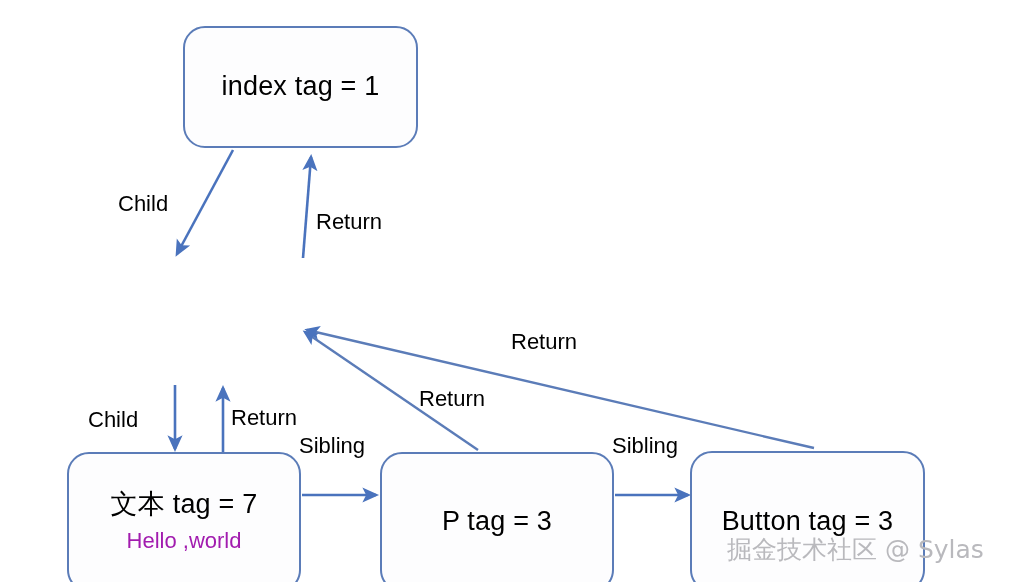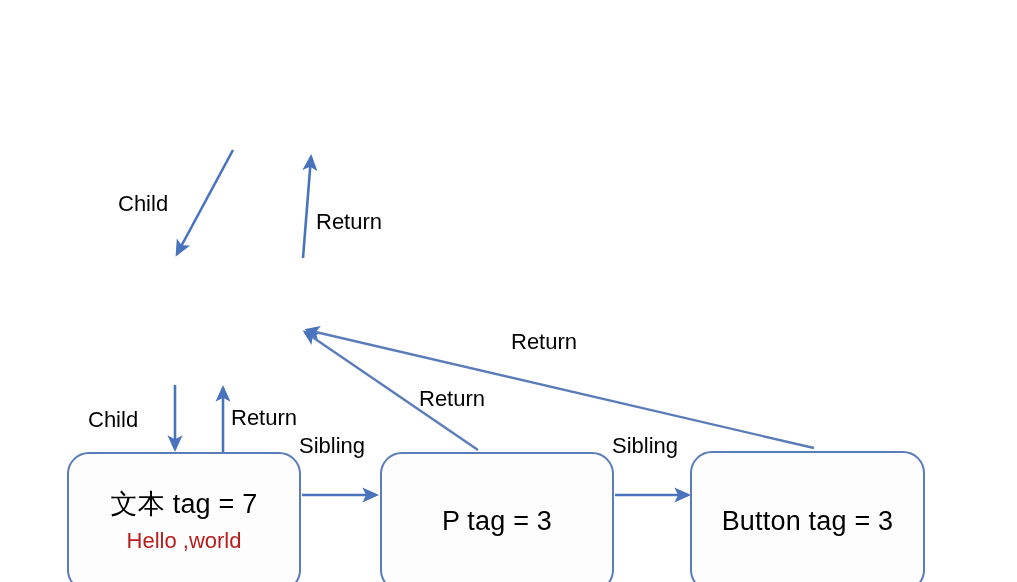--- a/index.html
+++ b/index.html
@@ -35,21 +35,21 @@
     z-index: 2;
   }
   .node-label {
     color: #000000;
     font-size: 27px;
     line-height: 1.15;
     white-space: nowrap;
     letter-spacing: 0.2px;
   }
   .node-sublabel {
-    color: #b91c1c;
+    color: #a21caf;
     font-size: 22px;
     line-height: 1.2;
     white-space: nowrap;
     margin-top: 8px;
   }
   .edge-label {
     position: absolute;
     color: #000000;
     font-size: 22px;
     white-space: nowrap;
@@ -102,20 +102,23 @@
 
     <g>
       <line x1="615" y1="495" x2="688" y2="495" stroke="#4a73bd" stroke-width="2.6" marker-end="url(#arrow)"></line>
     </g>
 
     <g>
       <line x1="814" y1="448" x2="307" y2="330" stroke="#5b7cb8" stroke-width="2.4" marker-end="url(#arrow)"></line>
     </g>
   </svg>
 
+  <div class="node-box" style="left:183px; top:26px; width:235px; height:122px;">
+    <div class="node-label">index tag = 1</div>
+  </div>
 
 
   <div class="node-box" style="left:67px; top:452px; width:234px; height:140px;">
     <div class="node-label">文本  tag = 7</div>
     <div class="node-sublabel">Hello ,world</div>
   </div>
 
   <div class="node-box" style="left:380px; top:452px; width:234px; height:140px;">
     <div class="node-label">P tag = 3</div>
   </div>
@@ -133,14 +136,15 @@
   <div class="edge-label" style="left:231px; top:405px;">Return</div>
 
   <div class="edge-label" style="left:299px; top:433px;">Sibling</div>
 
   <div class="edge-label" style="left:419px; top:386px;">Return</div>
 
   <div class="edge-label" style="left:612px; top:433px;">Sibling</div>
 
   <div class="edge-label" style="left:511px; top:329px;">Return</div>
 
+  <div class="watermark" style="left:727px; top:533px;">掘金技术社区 @ Sylas</div>
 
 </div>
 
 </body></html>

